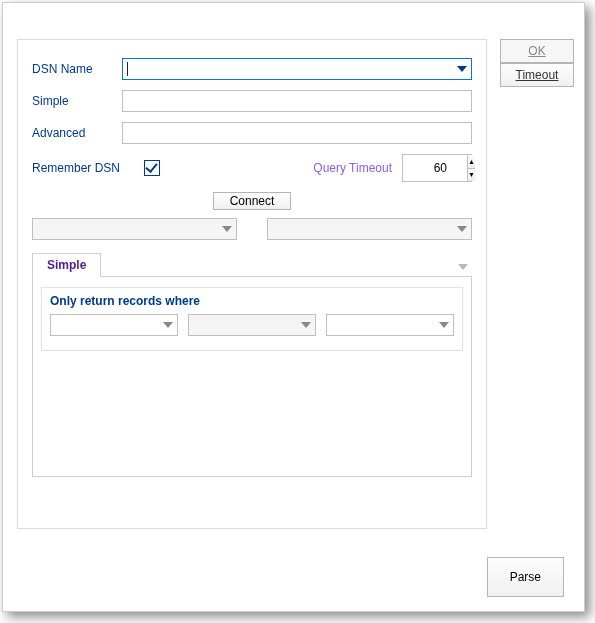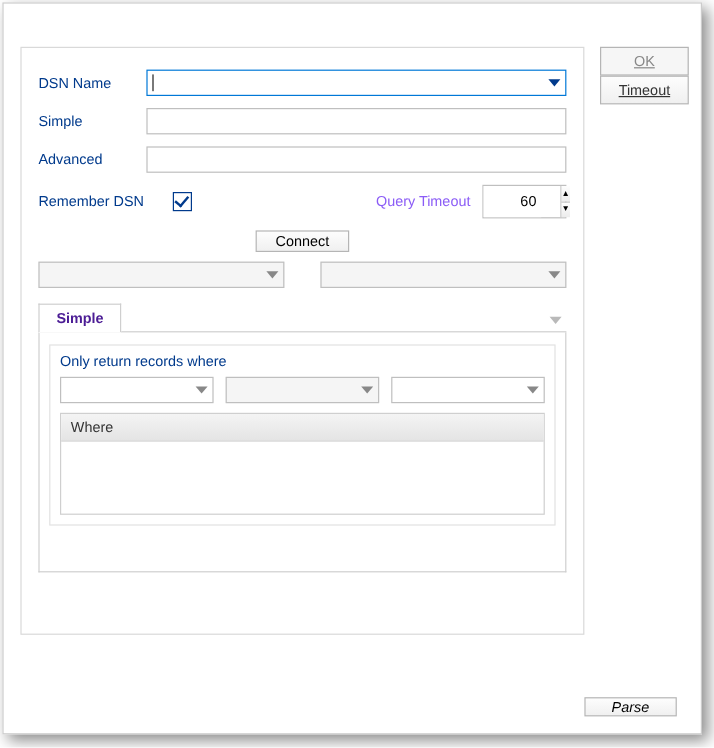--- a/index.html
+++ b/index.html
@@ -171,20 +171,21 @@
   }
   .tab-body {
     border: 1px solid #cfcfcf;
     border-top: none;
     padding: 10px 8px 8px;
     min-height: 200px;
   }
   .inner-box {
     border: 1px solid #e2e2e2;
     padding: 6px 8px 8px;
+    font-weight: bold;
   }
   .where-row {
     display:flex; gap:10px; margin: 4px 0 6px;
   }
   .where-row .combo { flex:1; height:22px; }
   .radio-row {
     display:flex; align-items:center; gap:10px;
     justify-content:center;
   }
   .icon-btn {
@@ -222,21 +223,21 @@
   .grid-header {
     background: linear-gradient(#f4f4f4,#e4e4e4);
     border-bottom:1px solid #cfcfcf;
     padding:4px 8px;
     color:#333;
   }
   .footer {
     position:absolute;
     right: 20px; bottom: 14px;
   }
-  .footer .btn-inline { padding: 0 22px; font-style: italic; }
+  .footer .btn-inline { padding: 12px 22px; }
   .caret-grey {
     margin-left:auto;width:0;height:0;
     border-left:5px solid transparent;border-right:5px solid transparent;
     border-top:6px solid #888;
   }
   .radio-lbl { color:#222; }
 </style>
 </head>
 <body>
 
@@ -306,23 +307,20 @@
             <div class="combo">
                 <div class="caret-grey"></div>
               </div>
             <div class="combo grey">
                 <div class="caret-grey"></div>
               </div>
             <div class="combo">
                 <div class="caret-grey"></div>
               </div>
           </div>
-          <div class="grid">
-            <div class="grid-header">Where</div>
-          </div>
         </div>
       </div>
     </div>
 
   </div>
 
   <div class="footer">
     <span class="btn-inline">Parse</span>
   </div>
 </div>

